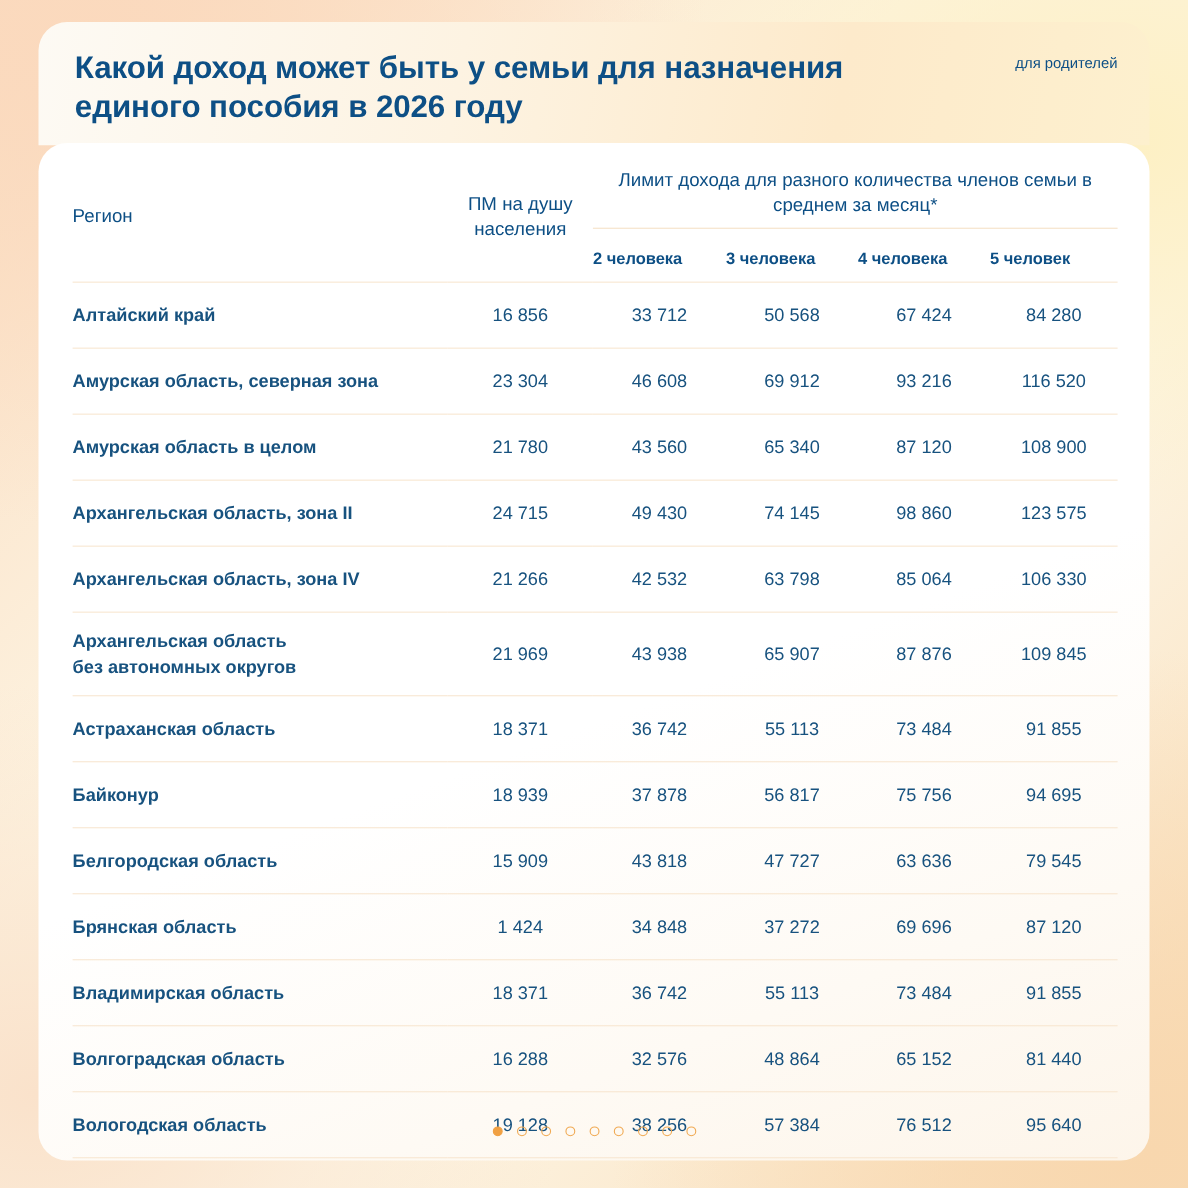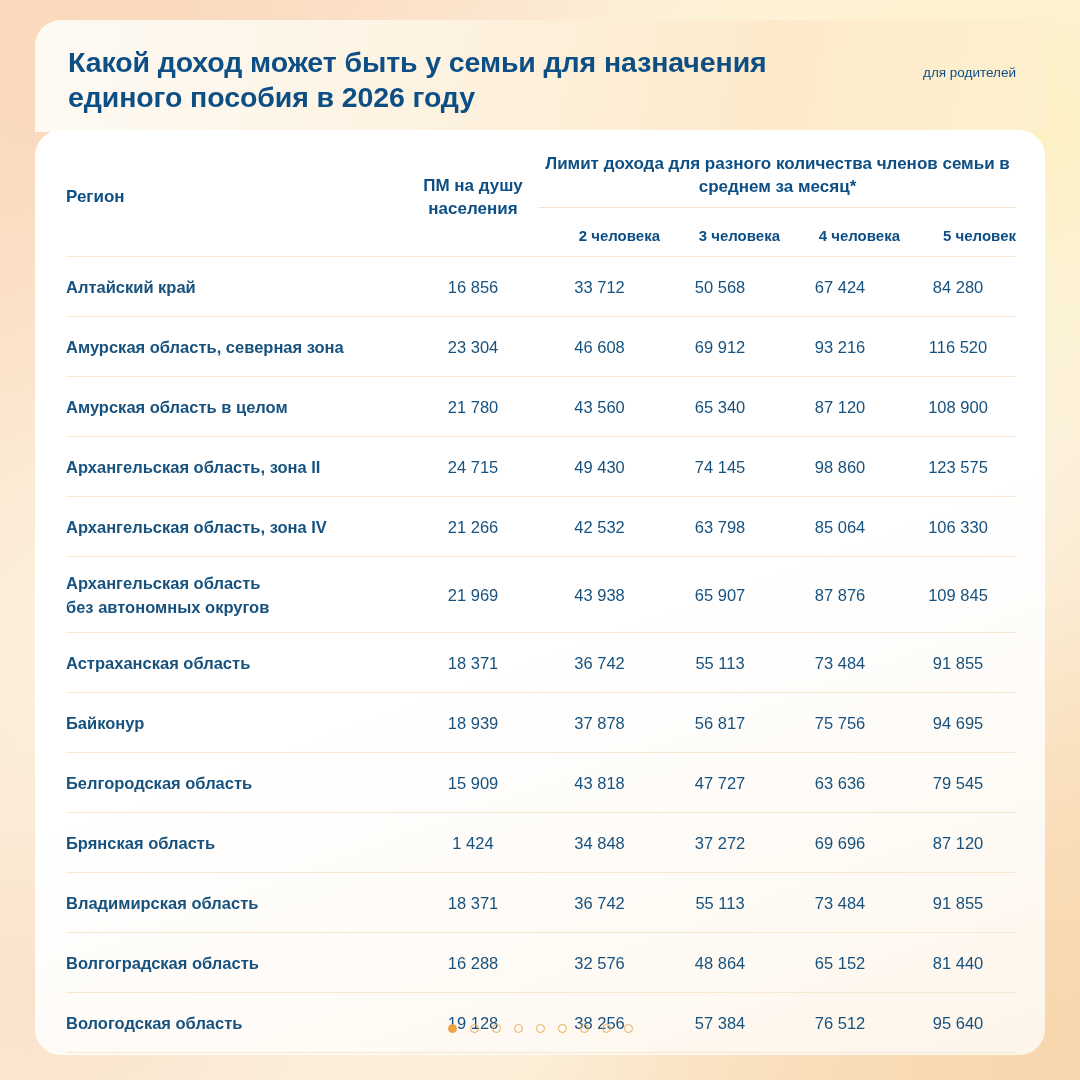--- a/index.html
+++ b/index.html
@@ -62,21 +62,21 @@
   #brand-wordmark {
     font-size: 22.5px;
     font-weight: bold;
     line-height: 24px;
     letter-spacing: -0.2px;
     white-space: nowrap;
   }
   #brand-wordmark .g-blue { color: #0d4f85; }
   #brand-wordmark .g-red  { color: #e4002b; }
   #brand-sub {
-    margin-top: 17px;
+    margin-top: 2px;
     font-size: 13.5px;
     line-height: 16px;
     color: #0d4f85;
     white-space: nowrap;
   }
 
   
   #table-card {
     position: absolute;
     left: 35px;
@@ -101,21 +101,21 @@
   
   col.c-region { width: 341px; }
   col.c-pm     { width: 132px; }
   col.c-p2     { width: 121px; }
   col.c-p3     { width: 120px; }
   col.c-p4     { width: 120px; }
   col.c-p5     { width: 116px; }
 
   thead th {
     padding: 0;
-    font-weight: bold;
+    font-weight: normal;
     color: #0d4f85;
     vertical-align: bottom;
   }
 
   th#th-region {
     text-align: left;
     font-size: 17px;
     padding-bottom: 11px;
     vertical-align: middle;
   }
@@ -135,21 +135,21 @@
     padding-bottom: 9px;
   }
   th#th-limit .limit-inner {
     display: block;
     padding: 0 2px 9px 2px;
     border-bottom: 1.6px solid #f6e2c8;
   }
 
   tr#subhead-row th {
     font-size: 15px;
-    text-align: right;
+    text-align: left;
     font-weight: bold;
     padding-top: 10px;
     padding-bottom: 12px;
     vertical-align: middle;
   }
 
   
   tbody td {
     border-top: 1.6px solid #f8e7d1;
     color: #17527f;

